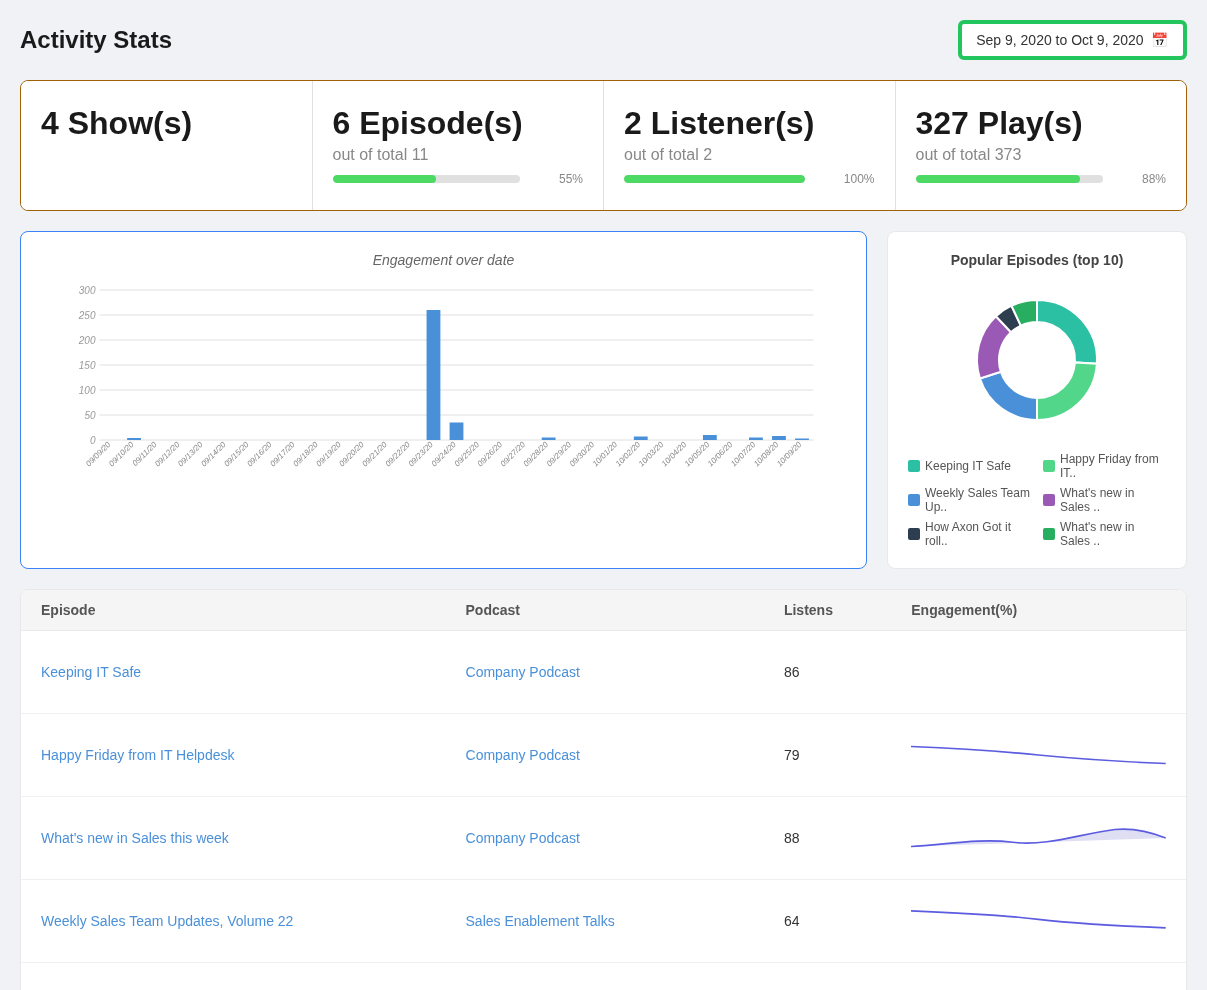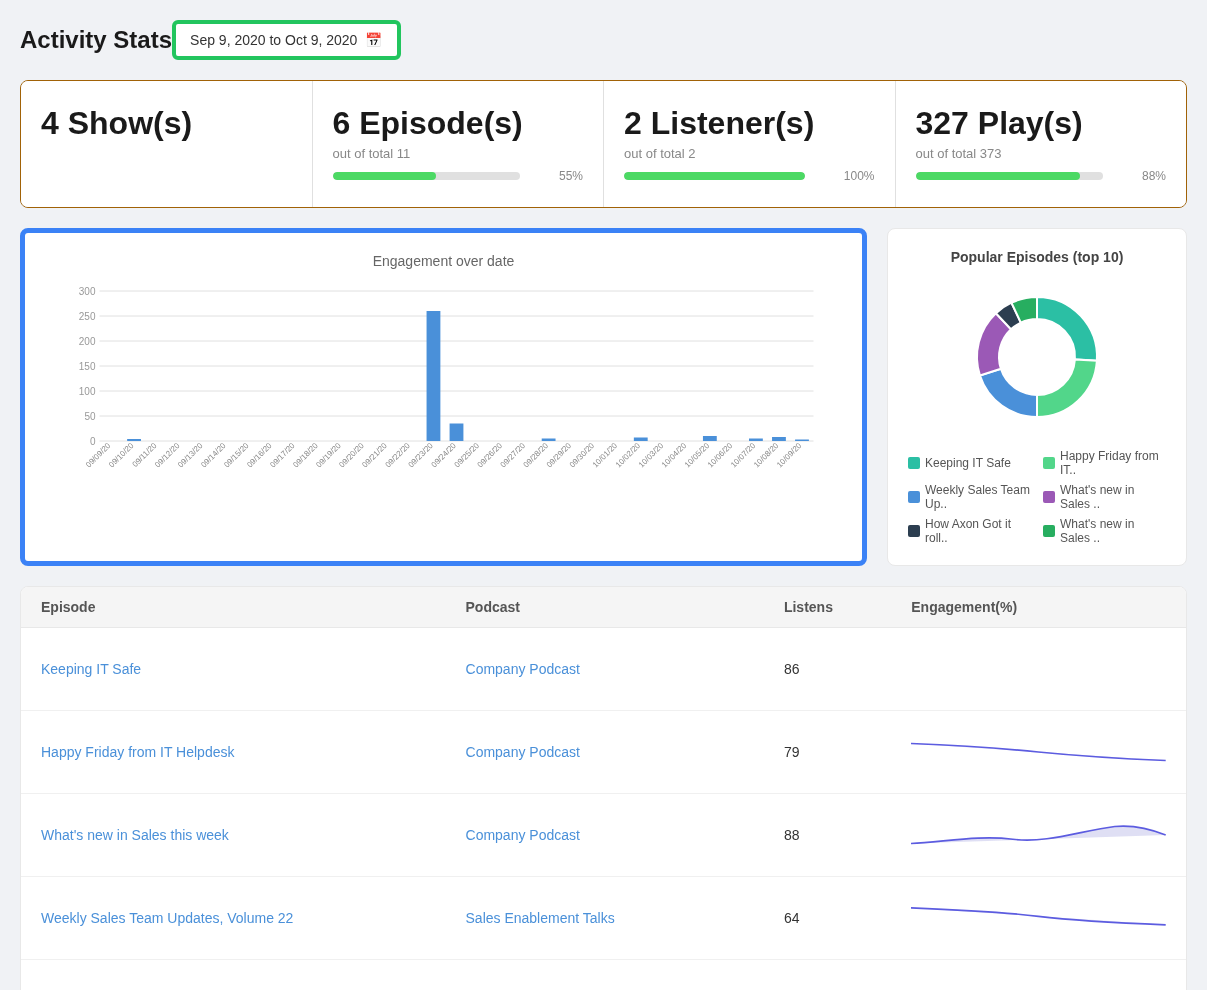--- a/index.html
+++ b/index.html
@@ -1,35 +1,35 @@
 <!DOCTYPE html>
 <html><head>
   <meta charset="utf-8">
   <style>
     * { box-sizing: border-box; margin: 0; padding: 0; }
     body { font-family: -apple-system, BlinkMacSystemFont, 'Segoe UI', sans-serif; background: #f0f2f5; color: #333; }
 
     .page-wrapper { padding: 20px; max-width: 1207px; margin: 0 auto; }
 
-    .header { display: flex; align-items: center; margin-bottom: 20px; }
+    .header { display: flex; justify-content: space-between; align-items: center; margin-bottom: 20px; }
     .page-title { font-size: 24px; font-weight: 700; color: #1a1a1a; }
     .date-range { display: flex; align-items: center; gap: 8px; background: #fff; border: 4px solid #22c55e; border-radius: 6px; padding: 8px 14px; font-size: 14px; color: #333; }
     .calendar-icon { color: #999; }
 
     .stats-row { display: grid; grid-template-columns: repeat(4, 1fr); gap: 1px; background: #e0e0e0; border: 1px solid #a16207; border-radius: 8px; overflow: hidden; margin-bottom: 20px; }
     .stat-card { background: #fff; padding: 24px 20px; }
     .stat-number { font-size: 32px; font-weight: 700; color: #1a1a1a; margin-bottom: 4px; }
-    .stat-sub { font-size: 13px; color: #888; margin-bottom: 8px; }
+    .stat-sub { font-size: 16px; color: #888; margin-bottom: 8px; }
     .progress-bar-wrap { display: flex; align-items: center; gap: 8px; }
     .progress-bar-bg { flex: 1; height: 8px; background: #e0e0e0; border-radius: 4px; overflow: hidden; }
     .progress-bar-fill { height: 100%; border-radius: 4px; }
     .progress-pct { font-size: 12px; color: #888; white-space: nowrap; margin-left: 31px; }
 
     .charts-section { display: flex; gap: 20px; margin-bottom: 20px; }
-    .bar-chart-container { background: #fff; border-radius: 8px; border: 5px solid #3b82f6; padding: 20px; flex: 1; }
+    .bar-chart-container { background: #fff; border-radius: 8px; border: 1px solid #3b82f6; padding: 20px; flex: 1; font-style: italic; }
     .bar-chart-title { text-align: center; font-size: 14px; color: #666; margin-bottom: 12px; }
     .bar-chart-area { position: relative; width: 100%; height: 220px; }
     .bar-chart-svg { width: 100%; height: 100%; }
 
     .donut-container { background: #fff; border-radius: 8px; border: 1px solid #e8e8e8; padding: 20px; width: 300px; flex-shrink: 0; }
     .donut-title { text-align: center; font-size: 14px; color: #444; font-weight: 600; margin-bottom: 12px; }
     .donut-svg-wrap { display: flex; justify-content: center; }
     .donut-legend { display: grid; grid-template-columns: 1fr 1fr; gap: 6px 12px; margin-top: 12px; font-size: 12px; color: #555; }
     .legend-item { display: flex; align-items: center; gap: 5px; }
     .legend-dot { width: 12px; height: 12px; border-radius: 2px; flex-shrink: 0; }

